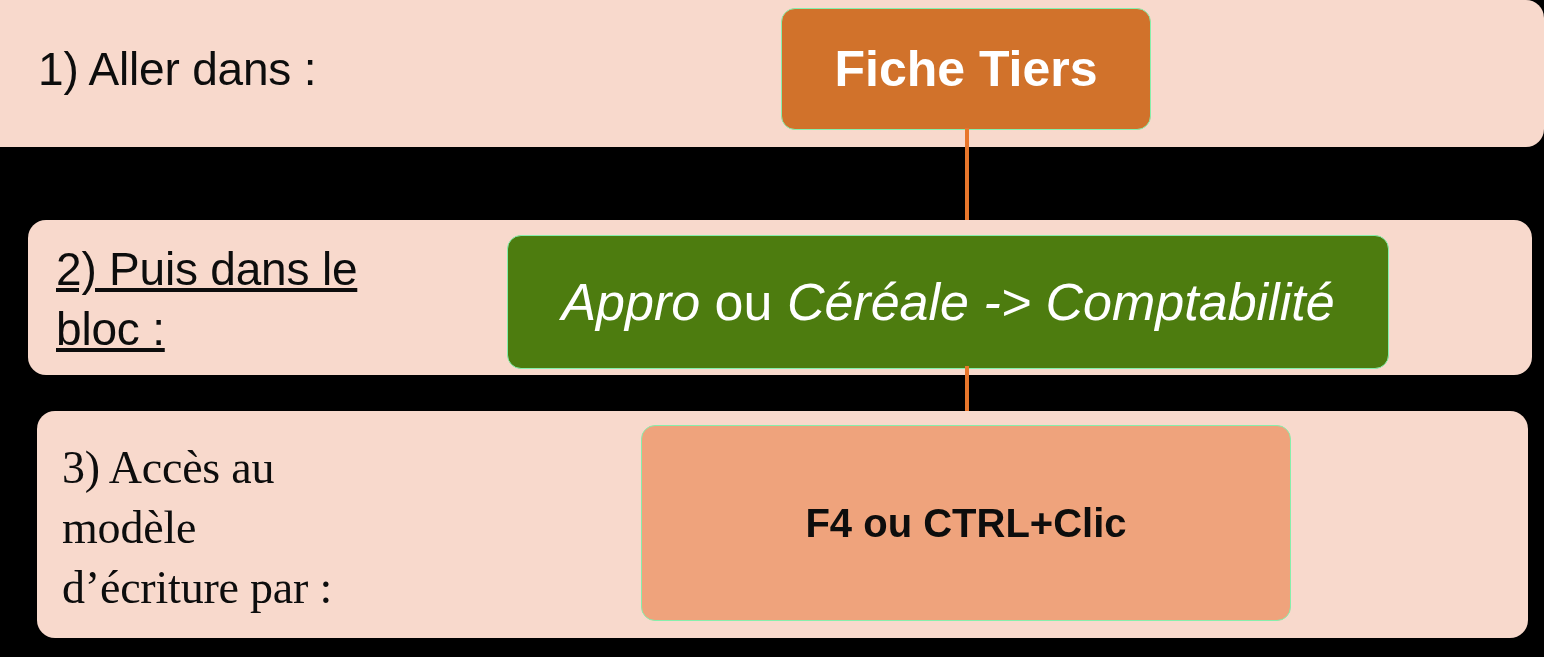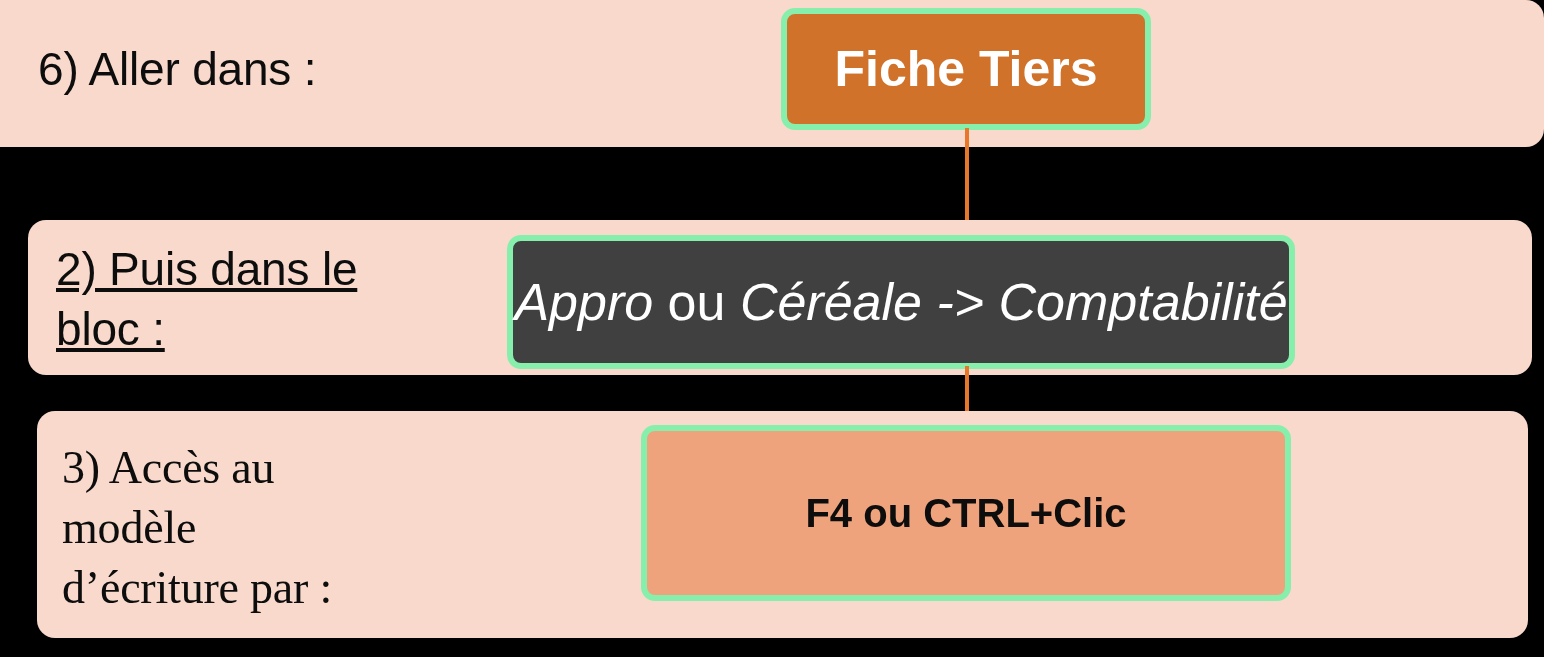--- a/index.html
+++ b/index.html
@@ -67,21 +67,21 @@
     background: #E8762B;
   }
   #connector-1 { top: 128px; height: 110px; }
   #connector-2 { top: 366px; height: 62px;  }
 
   
   .node {
     position: absolute;
     box-sizing: border-box;
     border-radius: 14px;
-    border: 6px solid #86efac;
+    border: 1px solid #86efac;
     display: flex;
     flex-direction: column;
     align-items: center;
     justify-content: center;
     text-align: center;
   }
 
   #node-fiche-tiers {
     left: 781px; top: 8px;
     width: 370px; height: 122px;
@@ -89,35 +89,35 @@
   }
   #node-fiche-tiers .node-line {
     color: #FFFFFF;
     font-size: 50px;
     font-weight: bold;
     letter-spacing: 0px;
   }
 
   #node-appro {
     left: 507px; top: 235px;
-    width: 788px; height: 134px;
-    background: #404040;
+    width: 882px; height: 134px;
+    background: #4d7c0f;
   }
   #node-appro .node-line {
     color: #FFFFFF;
     font-size: 52px;
     font-weight: 400;
     white-space: nowrap;
   }
   #node-appro .it { font-style: italic; }
   #node-appro .up { font-style: normal; }
 
   #node-shortcut {
     left: 641px; top: 425px;
-    width: 650px; height: 176px;
+    width: 650px; height: 196px;
     background: #EFA37C;
     justify-content: center;
     gap: 24px;
   }
   #node-shortcut .node-line-strong {
     color: #0D0D0D;
     font-size: 40px;
     font-weight: bold;
   }
   #node-shortcut .node-line-sub {
@@ -125,21 +125,21 @@
     font-size: 42px;
     font-weight: 400;
   }
 </style>
 </head>
 <body>
 
 <div class="stage">
 
   <div class="band" id="band-1"></div>
-  <div class="step-label" id="step-label-1">6) Aller dans :</div>
+  <div class="step-label" id="step-label-1">1) Aller dans :</div>
 
   <div class="node" id="node-fiche-tiers">
     <span class="node-line">Fiche Tiers</span>
   </div>
 
   <div class="connector" id="connector-1"></div>
 
   <div class="band" id="band-2"></div>
   <div class="step-label" id="step-label-2">2) Puis dans le
 bloc :</div>

